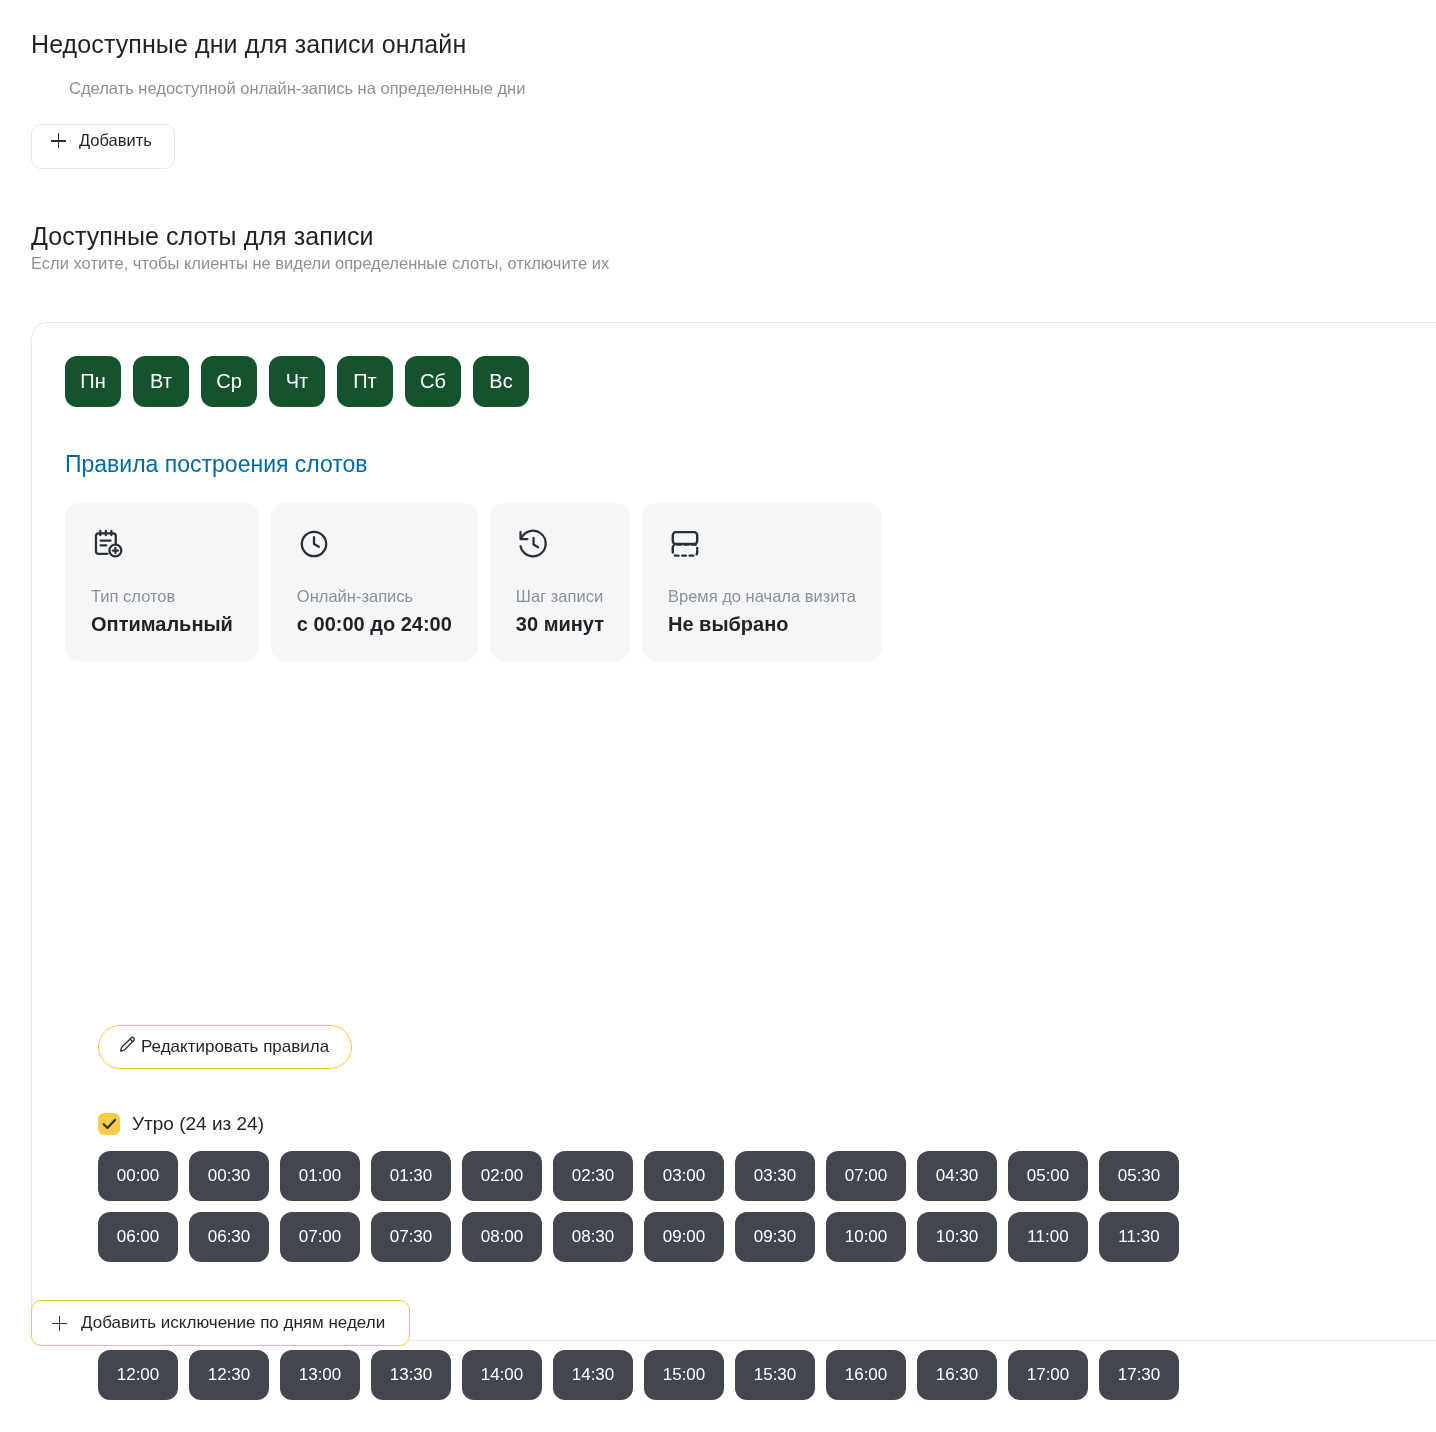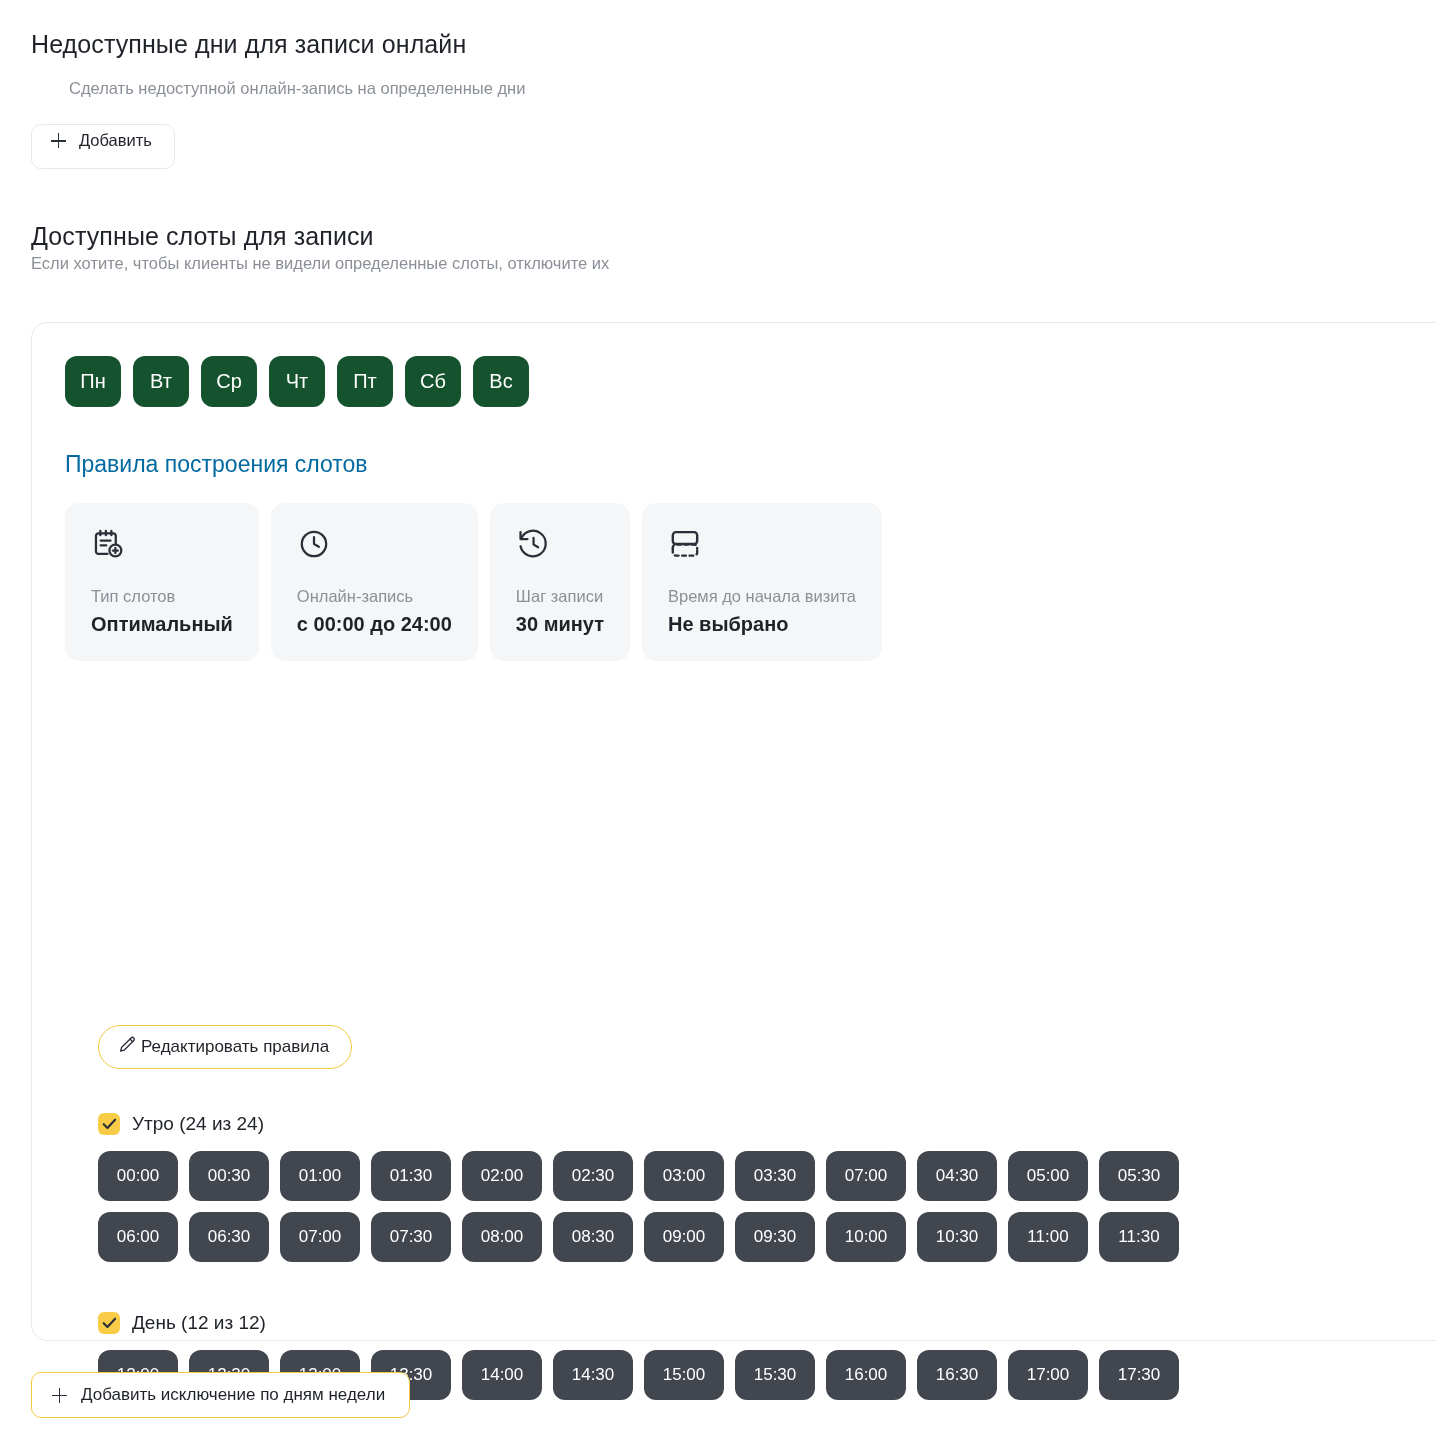--- a/index.html
+++ b/index.html
@@ -183,21 +183,21 @@
     display: flex;
     align-items: center;
     justify-content: center;
     cursor: pointer;
     user-select: none;
   }
 
   
   .btn-exception {
     position: absolute;
-    left: 31px; top: 1372px;
+    left: 31px; top: 1300px;
     display: inline-flex;
     align-items: center;
     gap: 14px;
     height: 46px;
     padding: 0 24px 0 20px;
     border: 1px solid #f5c842;
     border-radius: 10px;
     background: #ffffff;
     font-size: 17px;
     color: #1f2329;

